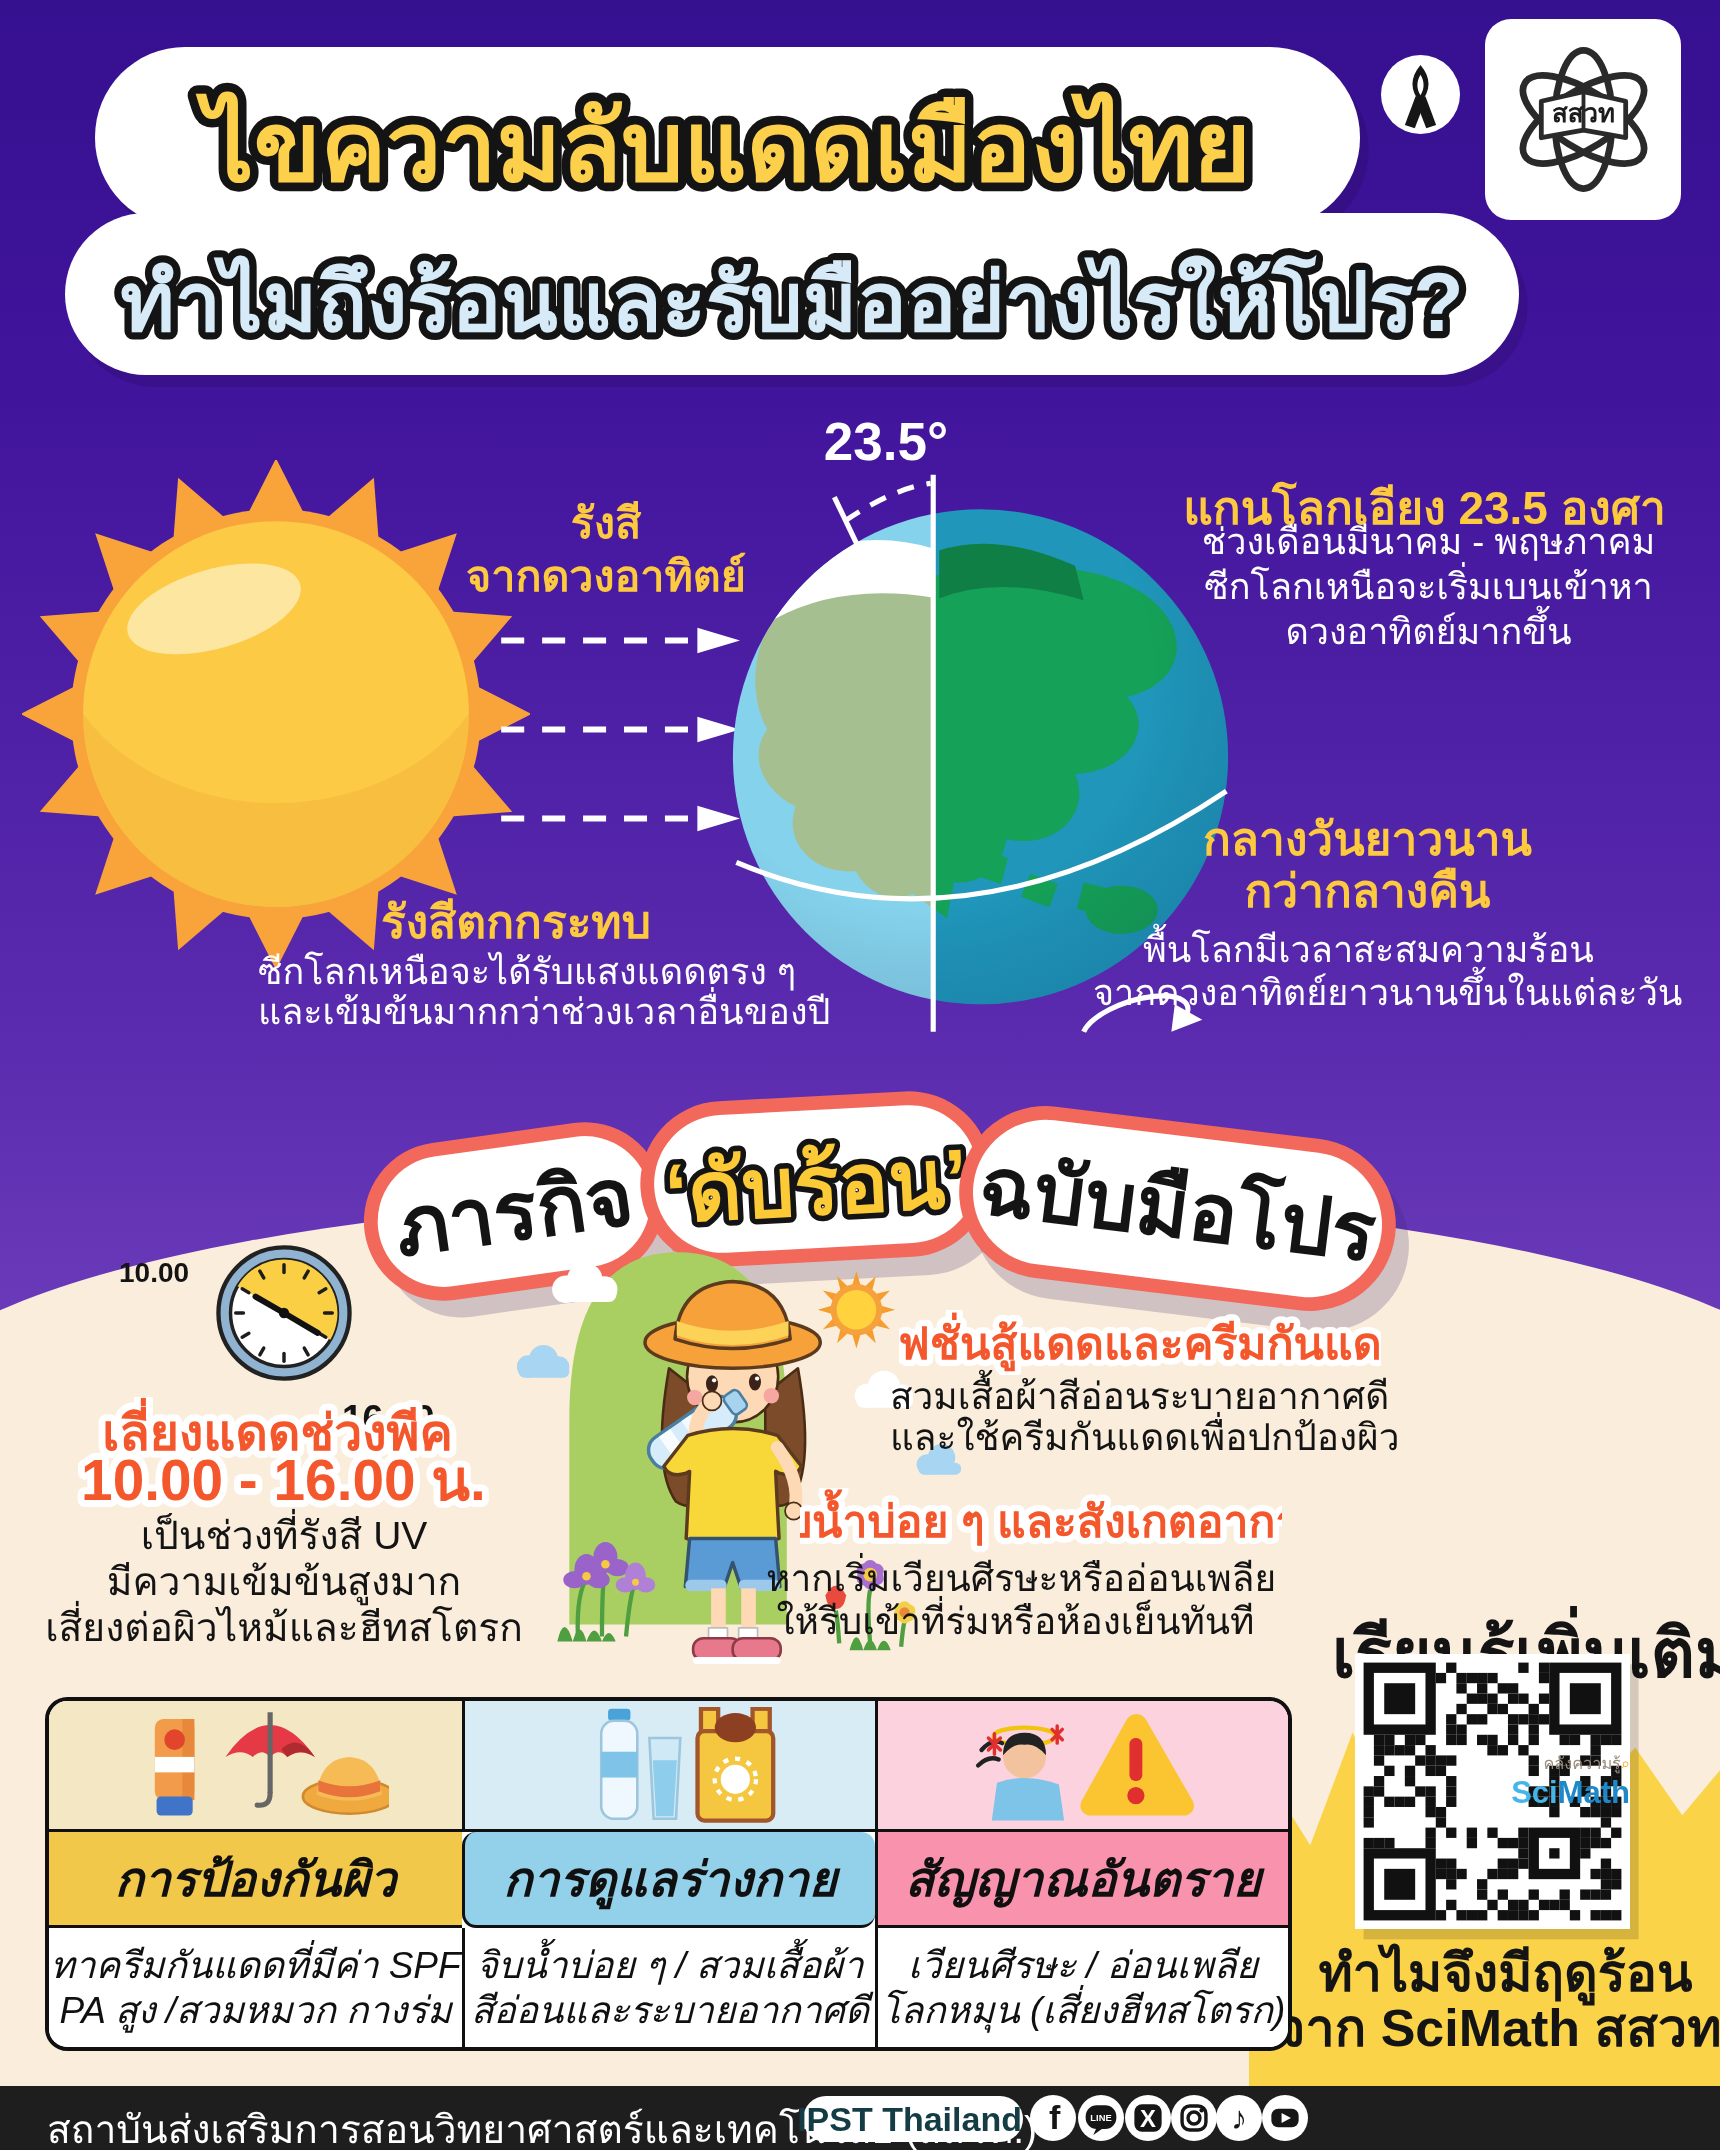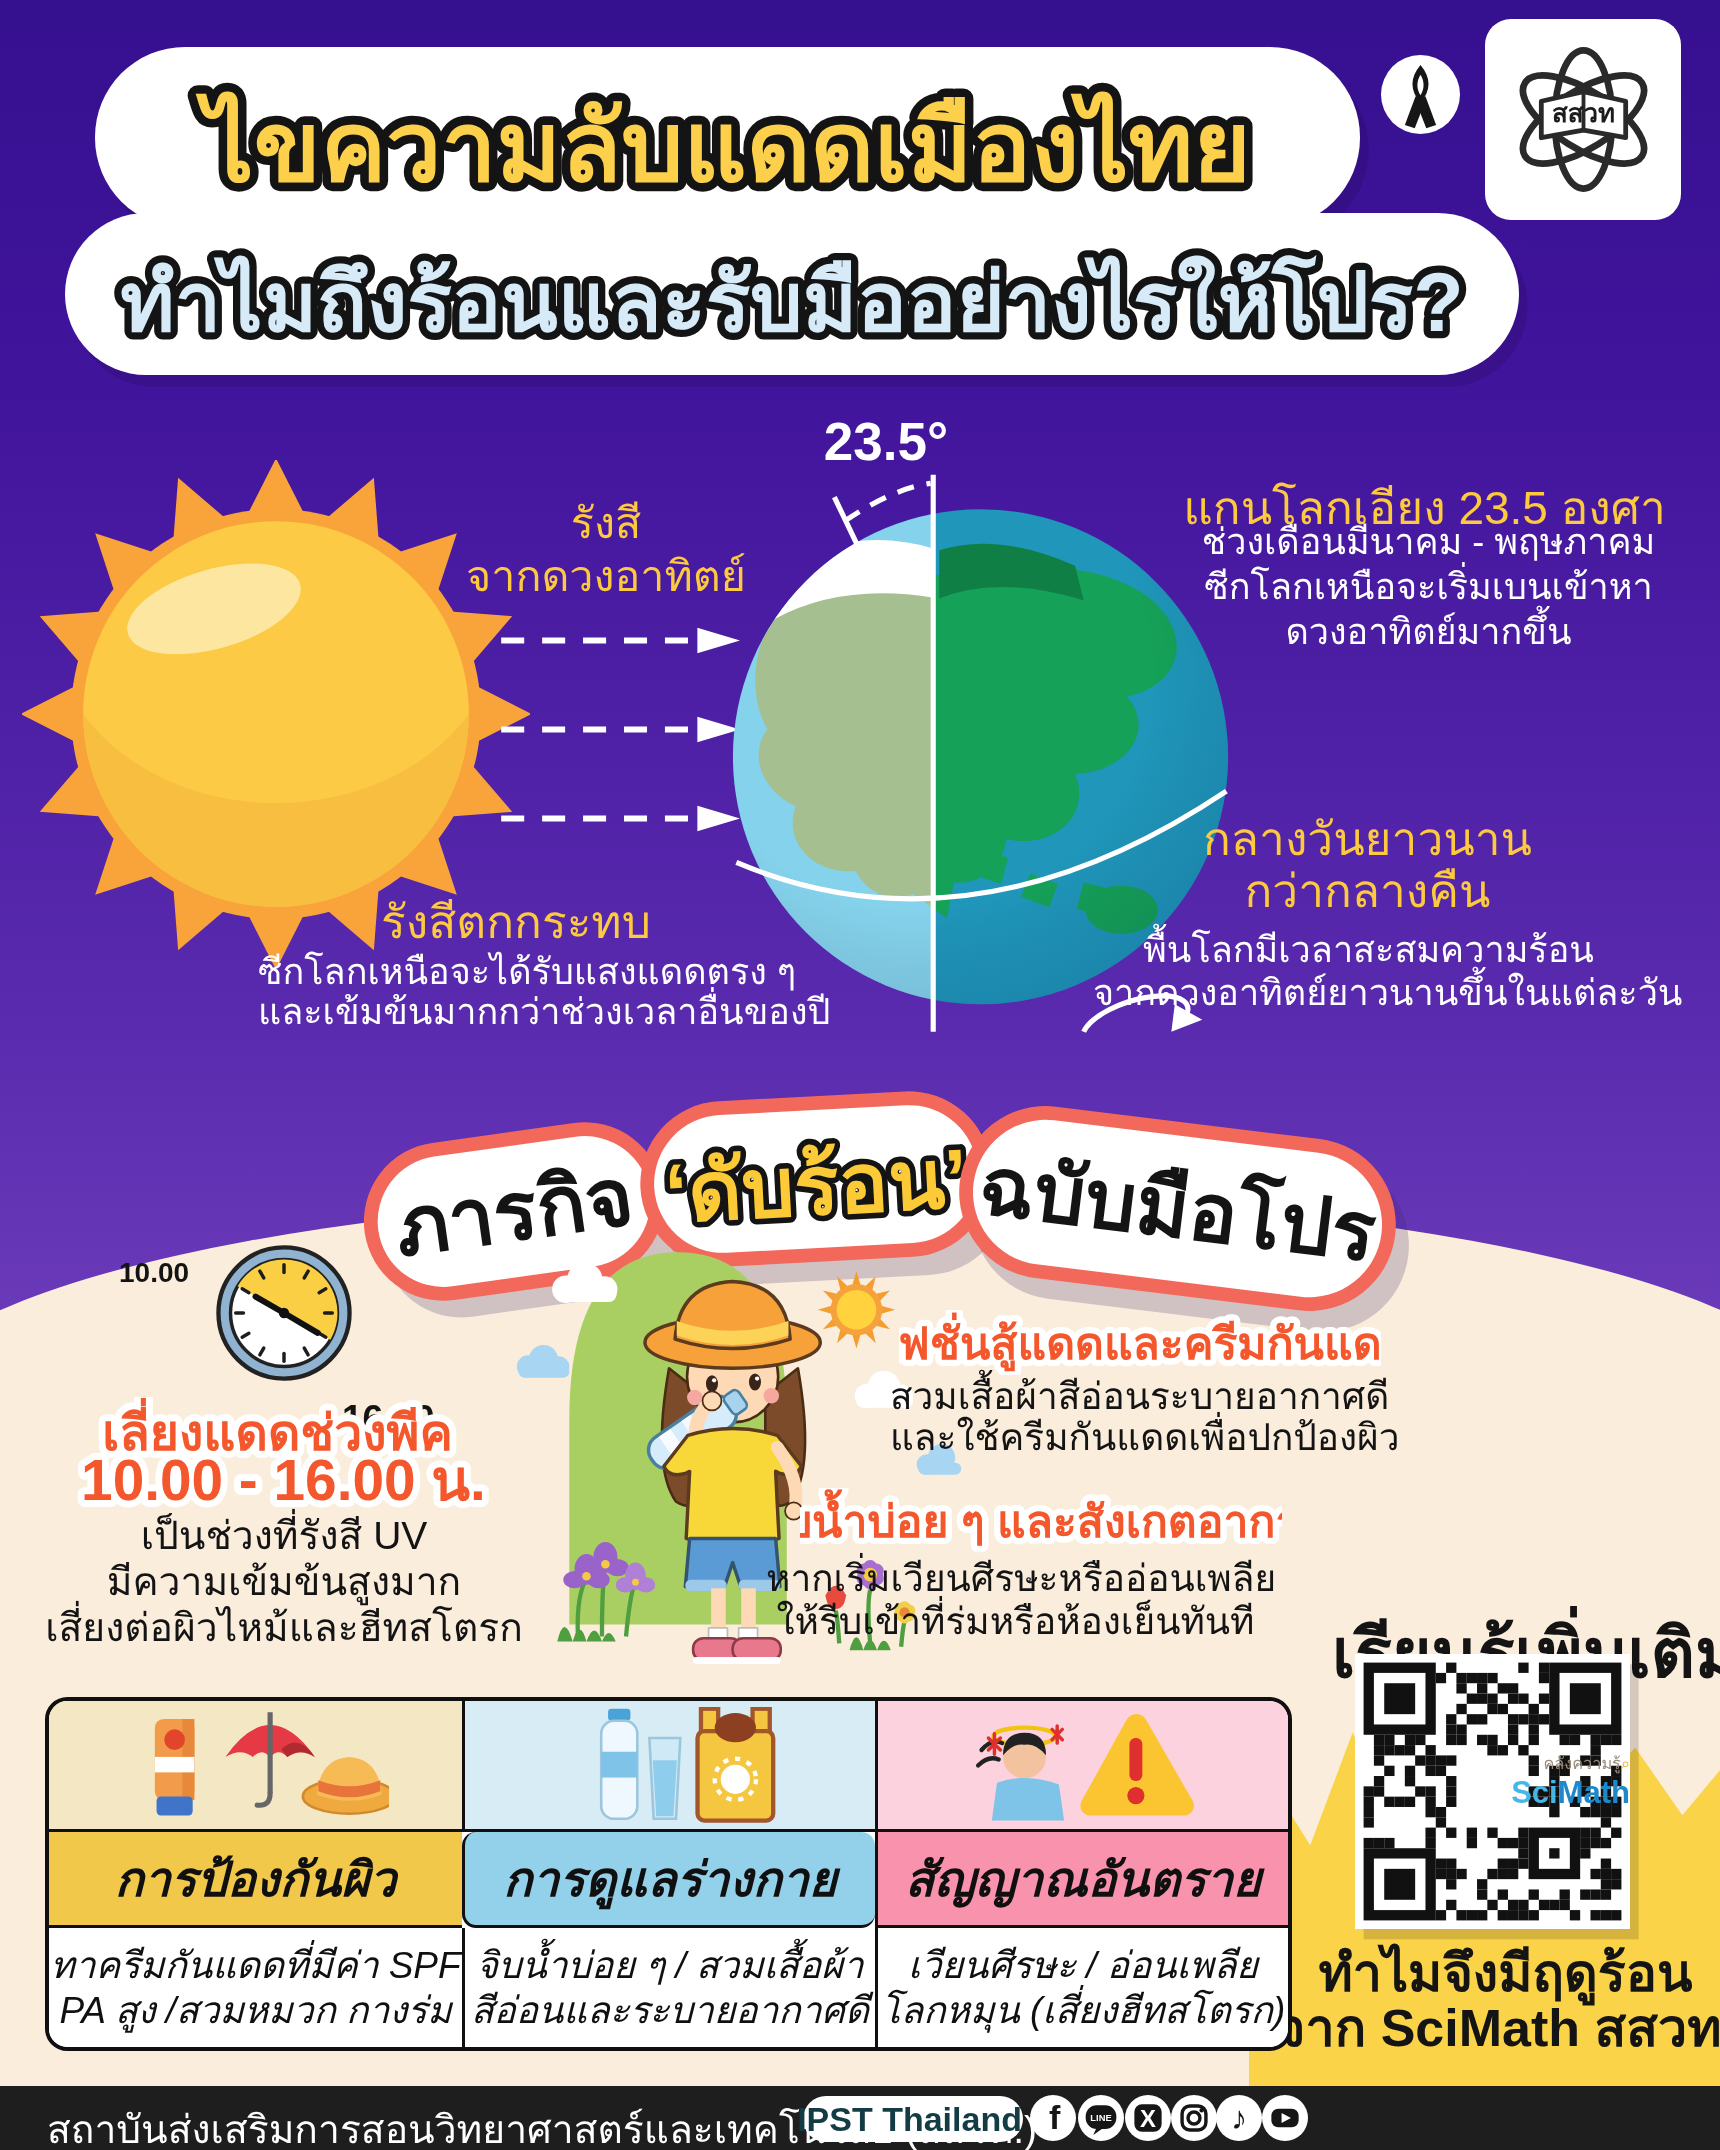--- a/index.html
+++ b/index.html
@@ -4,21 +4,21 @@
 <style>
   html,body{margin:0;padding:0;background:#555;}
   .page{position:relative;width:1721px;height:2151px;overflow:hidden;
         font-family:"Liberation Sans",sans-serif;
         background:linear-gradient(180deg,#35108f 0%,#41149c 18%,#5a2bae 48%,#7a4ac4 75%,#8f62d2 100%);}
   .abs{position:absolute;}
   .nw{white-space:nowrap;}
   .txt-c{text-align:center;}
   svg text{font-family:"Liberation Sans",sans-serif;}
   .cloud{background:#fff;box-shadow:8.6px 12px 0 rgba(25,8,60,.18);}
-  .ylw{color:#fcc93f;font-weight:normal;}
+  .ylw{color:#fcc93f;font-weight:bold;}
   .wht{color:#ffffff;}
   .blk{color:#141414;}
   .mpill{background:#fff;border-radius:73px;box-shadow:0 0 0 13.8px #f2695c,15.5px 19px 0 13.8px rgba(60,35,110,.22);
          display:flex;align-items:center;justify-content:center;}
   .cream-dome{background:#faeddc;border-radius:50% 50% 0 0 / 215px 215px 0 0;}
   .qr-blob{background:#fbd348;
      clip-path:polygon(0% 40%,6% 22%,13% 36%,22% 6%,30% 28%,40% 0%,49% 24%,60% 4%,70% 26%,82% 10%,92% 28%,100% 16%,100% 100%,0% 100%);}
   .tbl{display:grid;grid-template-columns:1fr 1fr 1fr;grid-template-rows:131px 96px 119px;
        border:4.3px solid #101010;border-radius:22.4px;overflow:hidden;background:#fff;}
   .tbl>div{display:flex;align-items:center;justify-content:center;flex-direction:column;}

